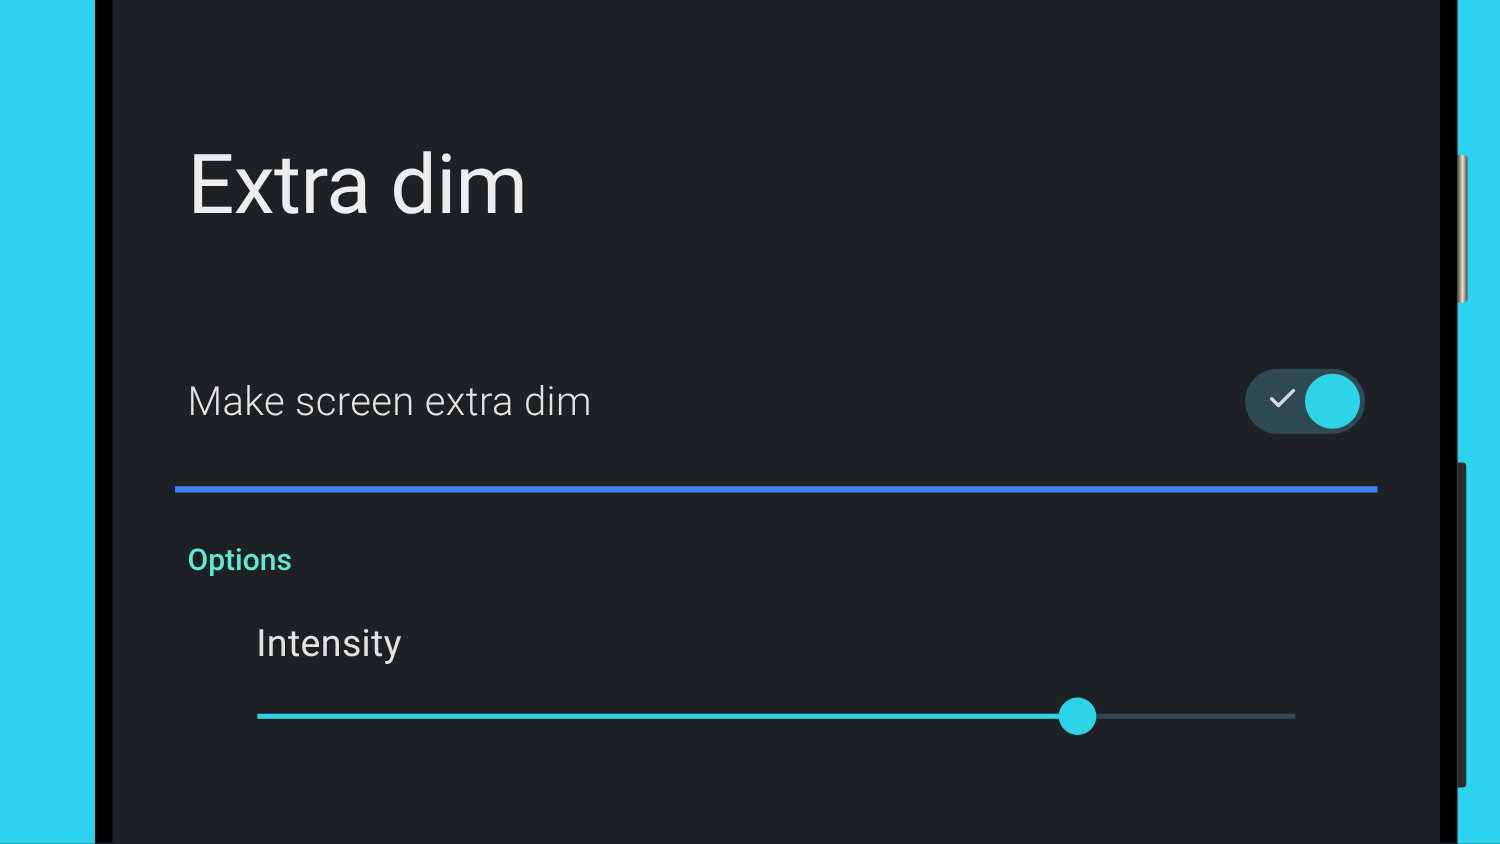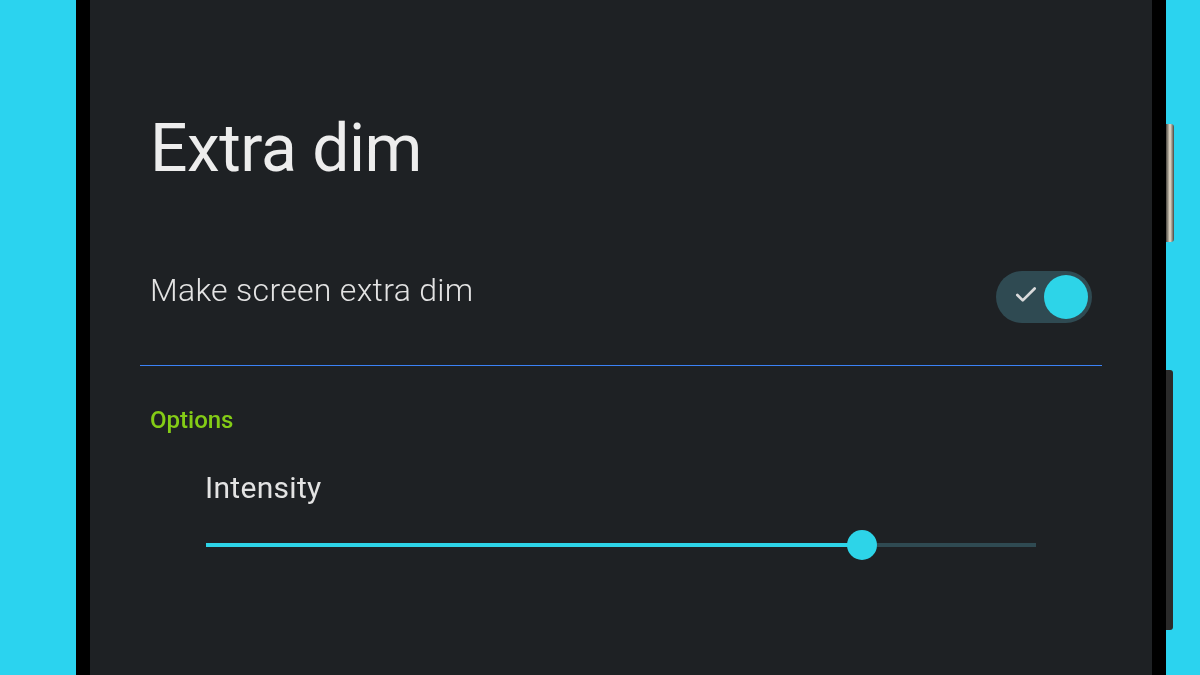--- a/index.html
+++ b/index.html
@@ -34,25 +34,25 @@
       color: #ededed;
       font-size: 66px;
       font-weight: 400;
       letter-spacing: -0.5px;
       padding-top: 130px;
       padding-left: 10px;
     }
     .setting-row {
       display: flex;
       justify-content: space-between;
-      align-items: flex-start;
+      align-items: center;
       padding: 0 10px;
-      margin-top: 84px;
+      margin-top: 108px;
       padding-bottom: 42px;
-      border-bottom: 1px solid #3b82f6;
+      border-bottom: 5px solid #3b82f6;
     }
     .setting-label {
       color: #e3e3e3;
       font-size: 32px;
       font-weight: 300;
       letter-spacing: 0.3px;
     }
     .toggle {
       width: 96px;
       height: 52px;
@@ -71,21 +71,21 @@
     .toggle-thumb {
       position: absolute;
       right: 4px;
       top: 4px;
       width: 44px;
       height: 44px;
       background: #2dd4e8;
       border-radius: 50%;
     }
     .section-header {
-      color: #84cc16;
+      color: #5eead4;
       font-size: 24px;
       font-weight: 500;
       padding-left: 10px;
       margin-top: 40px;
     }
     .option-label {
       color: #e3e3e3;
       font-size: 30px;
       font-weight: 400;
       padding-left: 65px;

